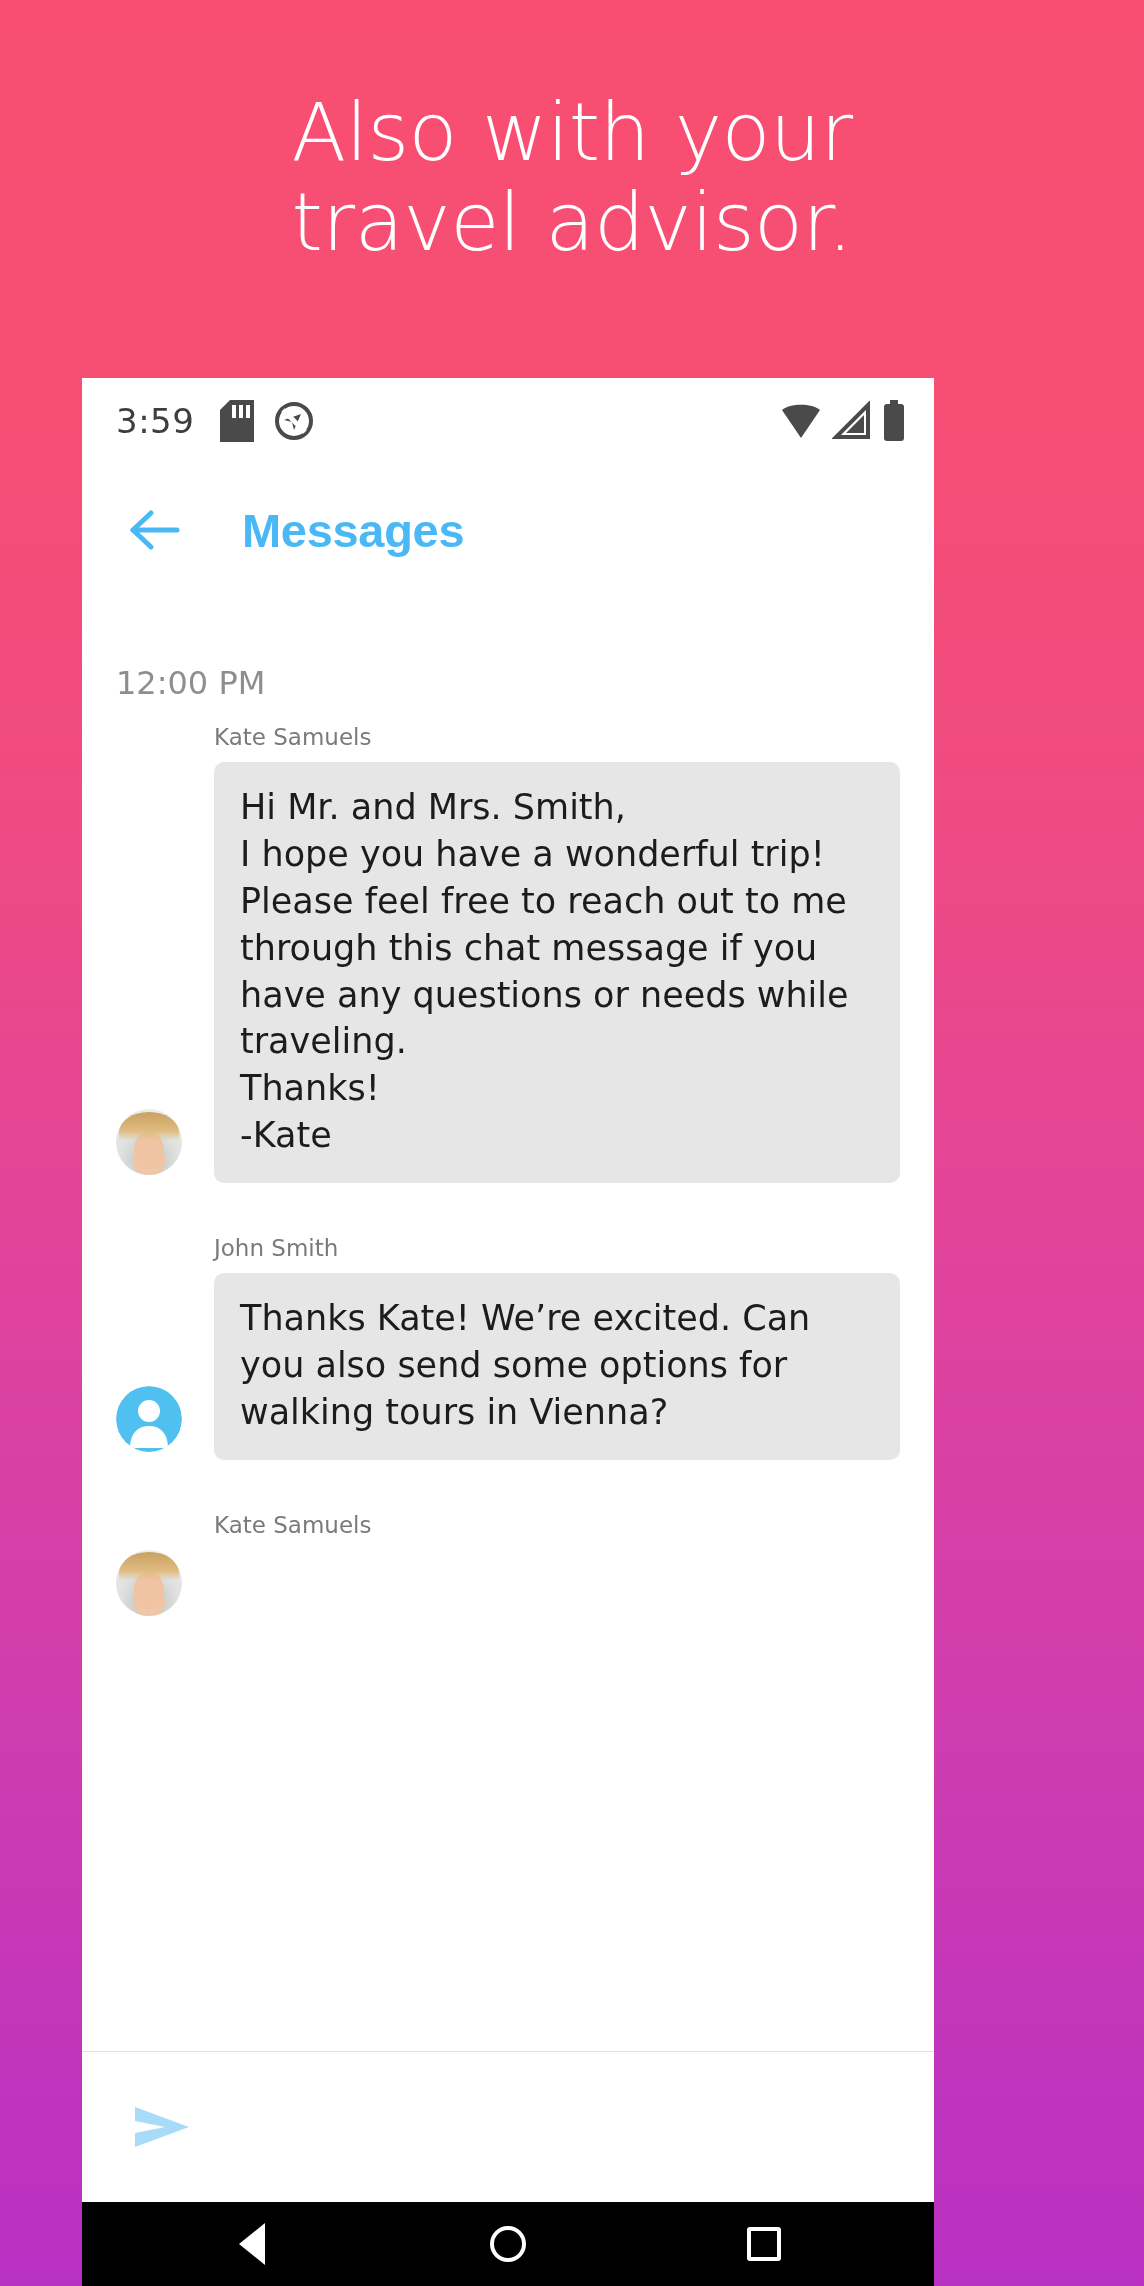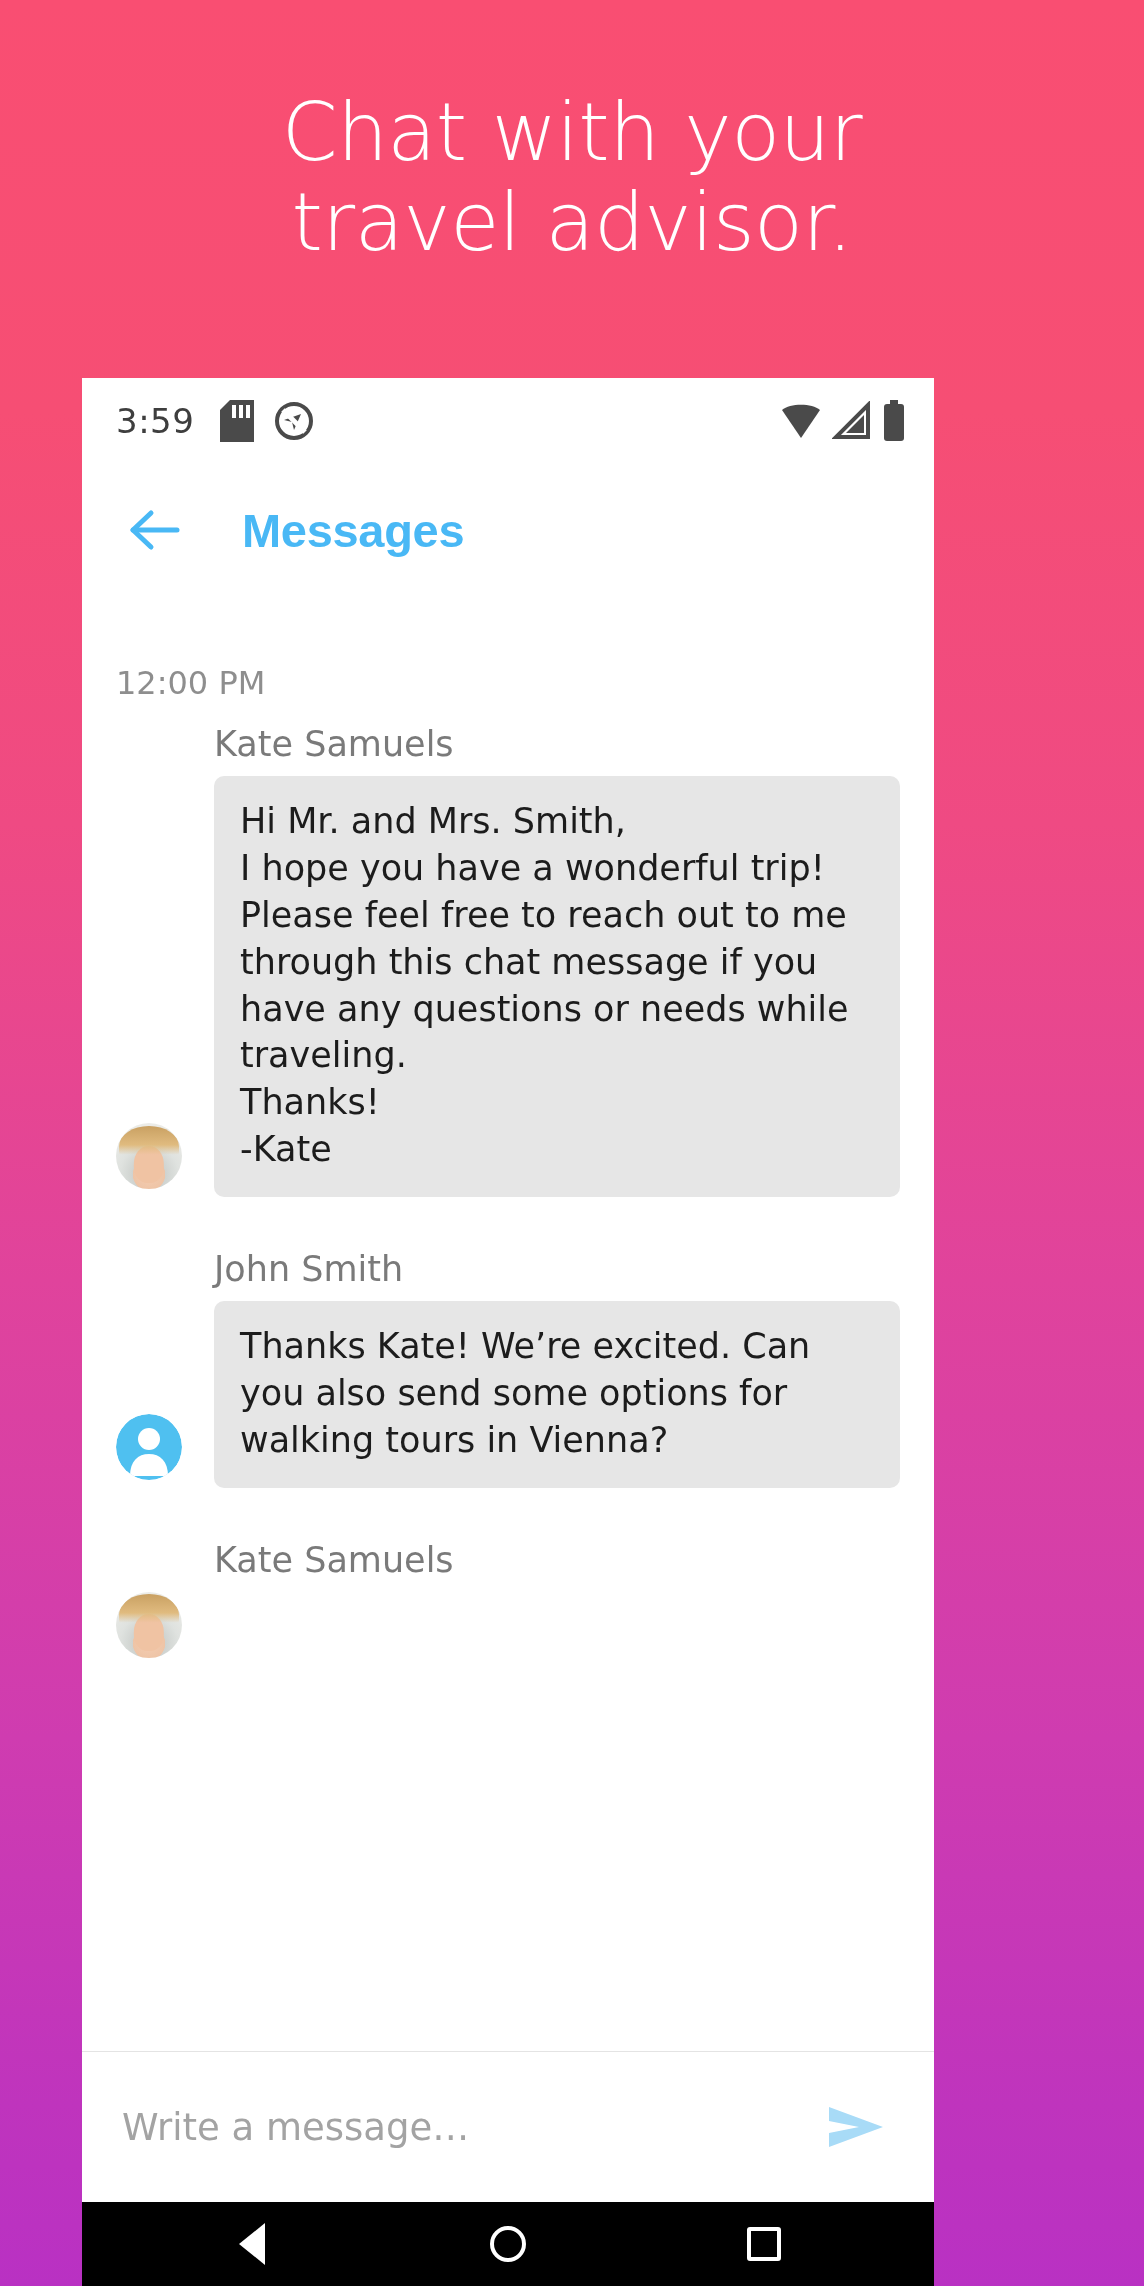--- a/index.html
+++ b/index.html
@@ -124,21 +124,21 @@
   .timestamp {
     text-align: left;
     color: #8e8e8e;
     font-size: 32px;
     margin-top: 68px;
     margin-bottom: 22px;
     font-family: "DejaVu Sans", sans-serif;
   }
   .sender-name {
     color: #7a7a7a;
-    font-size: 35px;
+    font-size: 23px;
     margin: 0 0 12px 98px;
     font-family: "DejaVu Sans", sans-serif;
   }
   .msg-row {
     display: flex;
     align-items: flex-end;
     margin-bottom: 26px;
   }
   .avatar-slot {
     width: 98px;
@@ -267,21 +267,21 @@
     border: 4px solid #ffffff;
     box-sizing: border-box;
     border-radius: 3px;
   }
 </style>
 </head>
 <body>
 
 <div class="poster">
 
-  <div class="headline">Chat with your
+  <div class="headline">Also with your
 travel advisor.</div>
 
   <div class="phone">
 
     <div class="statusbar">
       <span class="status-time">3:59</span>
       <span class="status-left-icons">
         <span class="status-icon">
           <svg width="34" height="42" viewBox="0 0 34 42">
             <path d="M10 0h24v42H0V10z" fill="#4a4a4a"></path>
@@ -367,21 +367,20 @@
       <div class="sender-name">Kate Samuels</div>
       <div class="msg-row">
         <div class="avatar-slot">
           <div class="avatar avatar-photo"></div>
         </div>
       </div>
 
     </div>
 
     <div class="composer">
-      <input class="composer-input" type="text" placeholder="Write a message…" style="">
       <span class="send-btn">
         <svg width="62" height="52" viewBox="0 0 62 52">
           <path d="M4 6 L58 26 L4 46 L4 32 L34 26 L4 20 Z" fill="#a8dbf7"></path>
         </svg>
       </span>
     </div>
 
     <div class="navbar">
       <span class="nav-btn">
           <span class="nav-back"></span>

